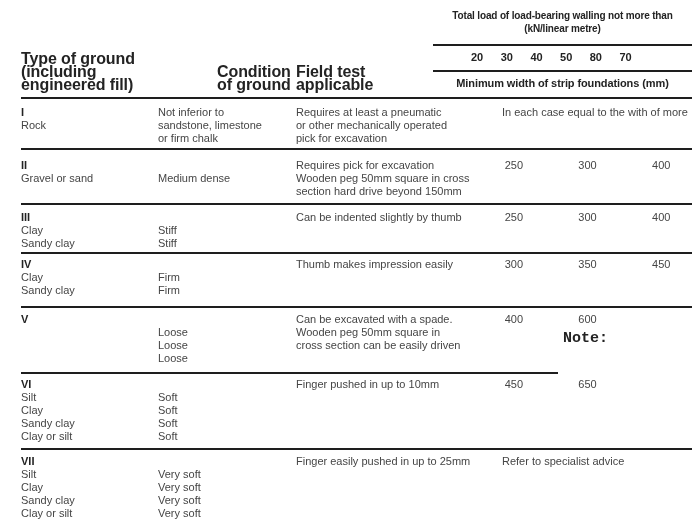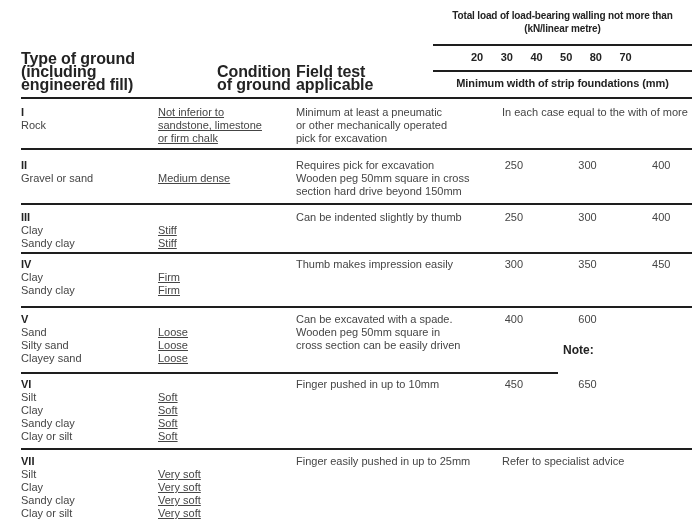--- a/index.html
+++ b/index.html
@@ -14,28 +14,28 @@
     font-weight:bold;color:#232323;font-size:10px;line-height:13px;letter-spacing:-0.15px;}
   .hdrnums{position:absolute;left:471px;top:51px;display:flex;font-weight:bold;color:#232323;}
   .hdrnums span{width:29.7px;text-align:left;}
   .minwidth{position:absolute;left:433px;top:77px;width:259px;text-align:center;
     font-weight:bold;color:#232323;font-size:11px;letter-spacing:-0.1px;}
   
   .colhead{position:absolute;font-weight:bold;color:#232323;font-size:16px;letter-spacing:-0.1px;}
   
   .row{position:absolute;left:0;width:696px;}
   .c1{position:absolute;left:21px;}
-  .c2{position:absolute;left:158px;text-decoration:underline;}
+  .c2{position:absolute;left:158px;}
   .c3{position:absolute;left:296px;}
   .vals{position:absolute;left:499px;display:flex;gap:44px;}
   .vals span{width:29.7px;text-align:center;}
   .wtext{position:absolute;left:502px;white-space:nowrap;}
   .numeral{font-weight:bold;color:#232323;}
   
-  .note{position:absolute;left:563px;top:344px;width:134px;font-size:12px;line-height:12px;color:#454545;}
+  .note{position:absolute;left:563px;top:333px;width:134px;font-size:15px;line-height:12px;color:#454545;font-family:Liberation Mono, monospace;}
   .note .nt{font-weight:bold;color:#232323;}
 </style>
 </head>
 <body>
 
 <div class="page">
 
   <div class="total-title pre">Total load of load-bearing walling not more than
 (kN/linear metre)</div>
   <div class="hr" style="left:433px;top:44px;width:259px;"></div>
@@ -61,21 +61,21 @@
   <div class="hr" style="left:21px;top:97px;width:671px;"></div>
 
   <div class="row" style="top:106px;">
     <div class="c1">
       <div class="numeral">I</div>
       <div class="pre">Rock</div>
     </div>
     <div class="c2 pre">Not inferior to
 sandstone, limestone
 or firm chalk</div>
-    <div class="c3 pre">Minimum at least a pneumatic
+    <div class="c3 pre">Requires at least a pneumatic
 or other mechanically operated
 pick for excavation</div>
     <div class="wtext">In each case equal to the with of more</div>
   </div>
   <div class="hr" style="left:21px;top:148px;width:671px;"></div>
 
   <div class="row" style="top:159px;">
     <div class="c1">
       <div class="numeral">II</div>
       <div class="pre">Gravel or sand</div>
@@ -134,23 +134,20 @@
       <span>600</span>
       <span>530</span>
       <span>680</span>
     </div>
   </div>
   <div class="hr" style="left:21px;top:306px;width:671px;"></div>
 
   <div class="row" style="top:313px;">
     <div class="c1">
       <div class="numeral">V</div>
-      <div class="pre">Sand
-Silty sand
-Clayey sand</div>
     </div>
     <div class="c2 pre">
 Loose
 Loose
 Loose</div>
     <div class="c3 pre">Can be excavated with a spade.
 Wooden peg 50mm square in
 cross section can be easily driven</div>
     <div class="vals">
       <span>400</span>

